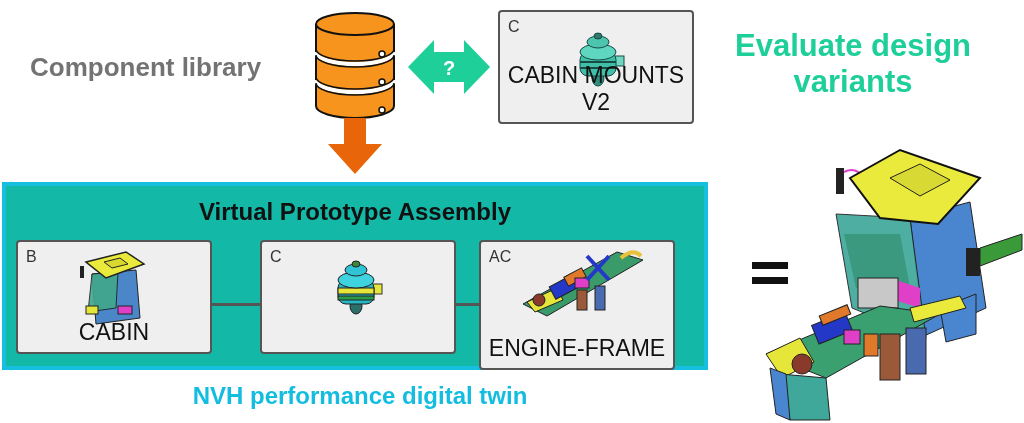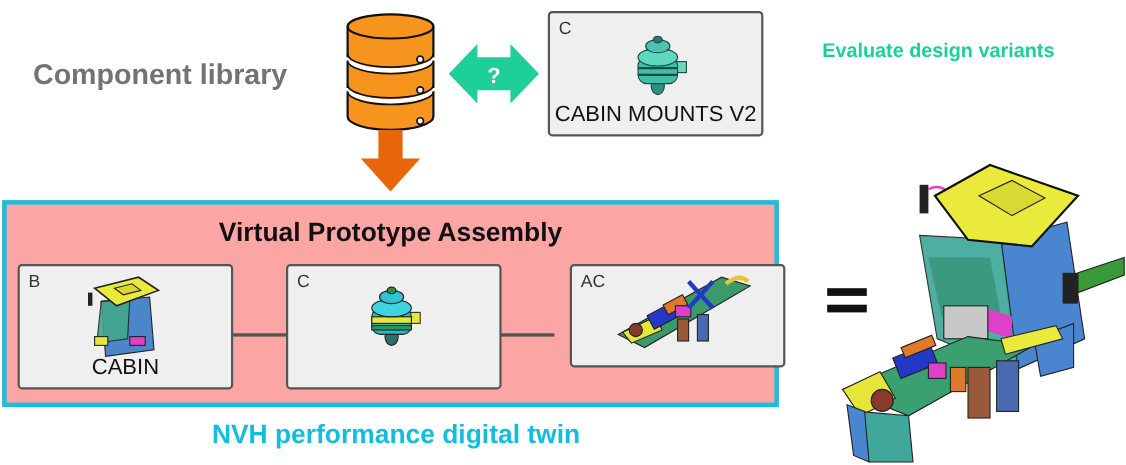--- a/index.html
+++ b/index.html
@@ -6,37 +6,37 @@
   body {
     width: 1024px; height: 423px; background: #ffffff; position: relative; overflow: hidden;
     font-family: "Liberation Sans", sans-serif;
   }
   .abs { position: absolute; }
   .lib-label {
     left: 30px; top: 52px; width: 260px; color: #737373; font-weight: bold; font-size: 26px;
   }
   .eval-label {
     left: 728px; top: 28px; width: 250px; text-align: center; color: #1ecf9a; font-weight: bold;
-    font-size: 18px; line-height: 36px;
+    font-size: 31px; line-height: 36px;
   }
   .nvh-label {
     left: 0; top: 382px; width: 720px; text-align: center; color: #13bde0; font-weight: bold; font-size: 24px;
   }
   .card {
     position: absolute; background: #efefef; border: 2px solid #555; border-radius: 4px; box-sizing: border-box;
   }
   .card .code {
     position: absolute; left: 8px; top: 6px; font-size: 16px; color: #333;
   }
   .card .name {
-    position: absolute; left: 0; right: 0; bottom: 6px; text-align: center; font-size: 20px; color: #111;
+    position: absolute; left: 0; right: 0; bottom: 6px; text-align: center; font-size: 23px; color: #111;
   }
   .card svg.thumb { position: absolute; }
   .assembly {
-    left: 2px; top: 182px; width: 706px; height: 188px; background: #fca5a5; border: 4px solid #14bfe0;
+    left: 2px; top: 182px; width: 706px; height: 188px; background: #14b8a6; border: 4px solid #14bfe0;
     box-sizing: border-box;
   }
   .assembly-title {
     left: 0; top: 12px; width: 100%; text-align: center; font-weight: bold; font-size: 24px; color: #111;
   }
   .connector { position: absolute; height: 3px; background: #555; }
   .equals { left: 752px; top: 262px; width: 36px; }
   .equals div { height: 7px; background: #111; margin-bottom: 8px; }
 </style>
 </head>
@@ -119,35 +119,36 @@
       <ellipse cx="24" cy="52" rx="6" ry="8" fill="#2a6f6a" stroke="#222"></ellipse>
       <rect x="6" y="26" width="36" height="24" rx="8" fill="#24b8c4" stroke="#222"></rect>
       <rect x="6" y="34" width="36" height="6" fill="#e6e63a" stroke="#222"></rect>
       <rect x="6" y="42" width="36" height="4" fill="#2a9b4a" stroke="#222"></rect>
       <ellipse cx="24" cy="26" rx="18" ry="8" fill="#3fd3e0" stroke="#222"></ellipse>
       <ellipse cx="24" cy="16" rx="11" ry="6" fill="#2ec4d4" stroke="#222"></ellipse>
       <ellipse cx="24" cy="10" rx="4" ry="3" fill="#3a8a3a" stroke="#222"></ellipse>
     </svg>
   </div>
 
-  <div class="card" style="left:512px;top:54px;width:196px;height:94px">
+  <div class="card" style="left:473px;top:54px;width:196px;height:130px">
     <span class="code">AC</span>
     <svg class="thumb" style="left:36px;top:4px" width="134" height="80" viewBox="0 0 134 80">
       <polygon points="6,58 100,6 126,14 30,70" fill="#3a9a6a" stroke="#222"></polygon>
       <polygon points="10,56 40,42 46,54 18,66" fill="#e6e63a" stroke="#222"></polygon>
       <rect x="34" y="34" width="26" height="14" fill="#2438c8" stroke="#222" transform="rotate(-28 47 41)"></rect>
       <rect x="48" y="26" width="20" height="10" fill="#e07a2a" stroke="#222" transform="rotate(-28 58 31)"></rect>
       <rect x="58" y="32" width="14" height="10" fill="#e040c8" stroke="#222"></rect>
       <line x1="70" y1="10" x2="92" y2="34" stroke="#2438c8" stroke-width="4"></line>
       <line x1="92" y1="10" x2="70" y2="34" stroke="#2438c8" stroke-width="4"></line>
       <rect x="78" y="40" width="10" height="24" fill="#4a6ab0" stroke="#222"></rect>
       <rect x="60" y="44" width="10" height="20" fill="#9a5a3a" stroke="#222"></rect>
       <circle cx="22" cy="54" r="6" fill="#8a3a2a" stroke="#222"></circle>
       <path d="M104 12 Q116 2 124 10" stroke="#e8c23a" stroke-width="4" fill="none"></path>
     </svg>
+    <span class="name">ENGINE-FRAME</span>
   </div>
 </div>
 
 <div class="abs nvh-label">NVH performance digital twin</div>
 
 <div class="abs equals">
   <div></div>
     <div></div>
 </div>
 

